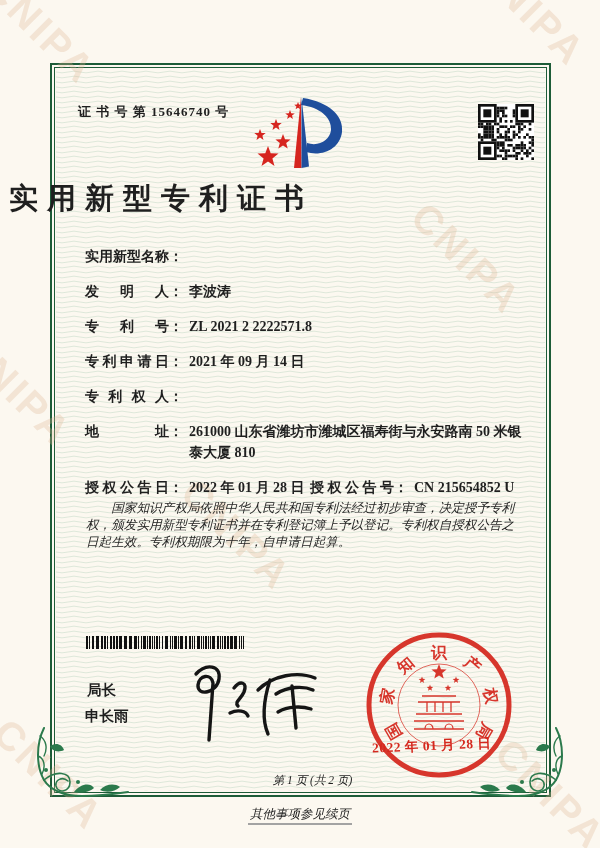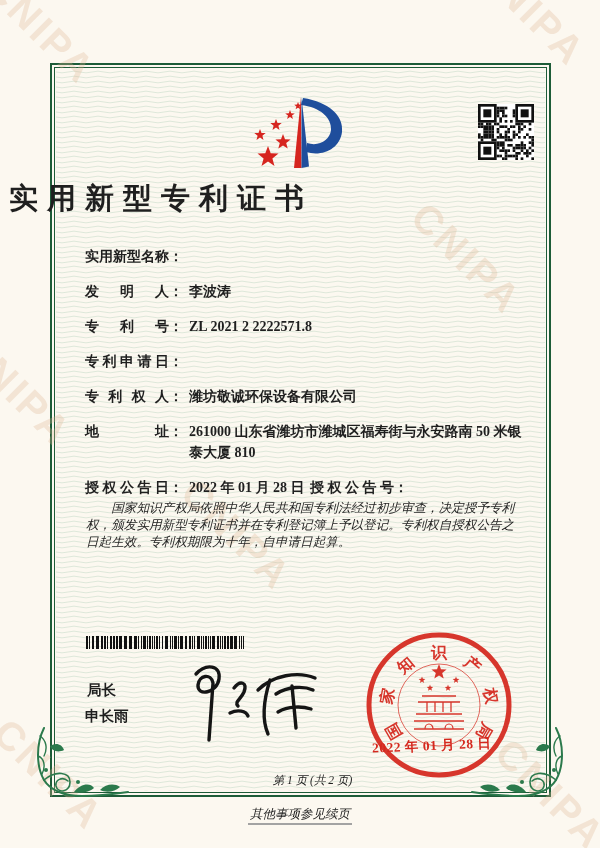--- a/index.html
+++ b/index.html
@@ -225,20 +225,21 @@
       <path d="M14,54 C26,44 40,46 40,56 C40,66 28,68 26,60 C25,54 32,50 38,55" stroke-width="1.6"></path>
       <path d="M10,10 C16,14 18,22 14,30 M8,30 C14,32 16,40 12,48" stroke-width="1.4"></path>
       <path d="M20,20 C26,16 32,18 34,24 C28,27 22,25 20,20 Z" fill="#2b7a4c" stroke="none"></path>
       <path d="M44,66 C50,58 60,56 64,62 C60,66 50,68 44,66 Z" fill="#2b7a4c" stroke="none"></path>
       <path d="M70,64 C76,58 84,57 90,61 C85,66 76,67 70,64 Z" fill="#2b7a4c" stroke="none"></path>
       <circle cx="48" cy="56" r="2" fill="#2b7a4c" stroke="none"></circle>
       <circle cx="16" cy="44" r="2" fill="#2b7a4c" stroke="none"></circle>
     </g>
   </svg>
 
+  <div class="cert-no">证 书 号 第 15646740 号</div>
 
   <svg class="logo" width="108" height="80" viewBox="0 0 108 80">
     <path d="M57,4 C83,8 98,22 96,38 C94,55 76,63 60,58 L61,49 C73,53 84,46 85,36 C86,24 74,13 55,11 Z" fill="#1f4e9c"></path>
     <polygon points="55,3 48,74 55.5,74" fill="#d6251f"></polygon>
     <polygon points="55.5,3 55.5,74 63,72.5" fill="#1f4e9c"></polygon>
     <g id="logo-stars" fill="#d6251f">
         <polygon points="22.0,52.0 24.7,59.3 32.5,59.6 26.4,64.4 28.5,71.9 22.0,67.6 15.5,71.9 17.6,64.4 11.5,59.6 19.3,59.3"></polygon>
         <polygon points="37.0,40.0 39.0,45.3 44.6,45.5 40.2,49.0 41.7,54.5 37.0,51.4 32.3,54.5 33.8,49.0 29.4,45.5 35.0,45.3"></polygon>
         <polygon points="14.0,35.0 15.5,39.0 19.7,39.1 16.4,41.8 17.5,45.9 14.0,43.5 10.5,45.9 11.6,41.8 8.3,39.1 12.5,39.0"></polygon>
         <polygon points="30.0,25.0 31.5,29.0 35.7,29.1 32.4,31.8 33.5,35.9 30.0,33.5 26.5,35.9 27.6,31.8 24.3,29.1 28.5,29.0"></polygon>
@@ -419,38 +420,39 @@
         <span class="fvalue">李波涛</span>
     </div>
     <div class="frow">
       <span class="flabel">专利号</span>
         <span class="fcolon">：</span>
         <span class="fvalue">ZL 2021 2 2222571.8</span>
     </div>
     <div class="frow">
       <span class="flabel">专利申请日</span>
         <span class="fcolon">：</span>
+        <span class="fvalue">2021 年 09 月 14 日</span>
     </div>
     <div class="frow">
       <span class="flabel">专利权人</span>
         <span class="fcolon">：</span>
-        <span class="fvalue">潍坊敬诚环保设备有限公司</span>
     </div>
     <div class="frow">
       <span class="flabel">地址</span>
         <span class="fcolon">：</span>
         <span class="fvalue">261000 山东省潍坊市潍城区福寿街与永安路南 50 米银泰大厦 810</span>
     </div>
     <div class="frow grant-row">
       <span class="flabel">授权公告日</span>
         <span class="fcolon">：</span>
         <span class="fvalue">2022 年 01 月 28 日</span>
       <span class="grant2">
         <span class="flabel">授权公告号</span>
           <span class="fcolon">：</span>
+          <span class="fvalue">CN 215654852 U</span>
       </span>
     </div>
   </div>
 
   <div class="paras">
     <p>国家知识产权局依照中华人民共和国专利法经过初步审查，决定授予专利权，颁发实用新型专利证书并在专利登记簿上予以登记。专利权自授权公告之日起生效。专利权期限为十年，自申请日起算。</p>
   </div>
 
   <svg class="barcode" width="160" height="13" viewBox="0 0 160 13">
     <g id="barcode-bars" fill="#111111">

